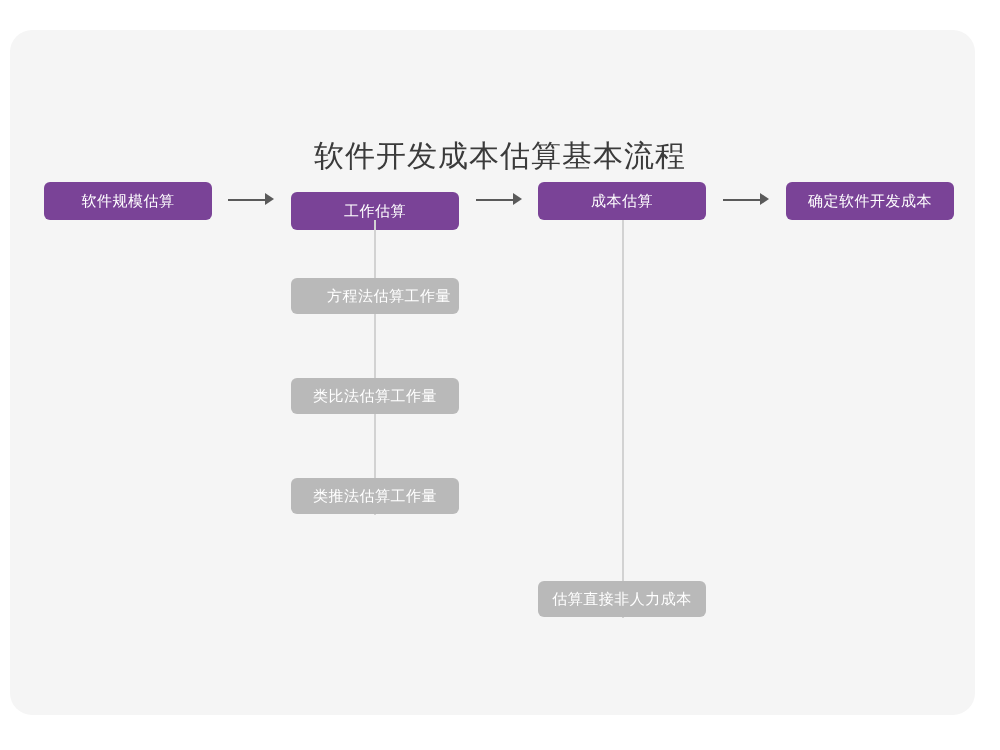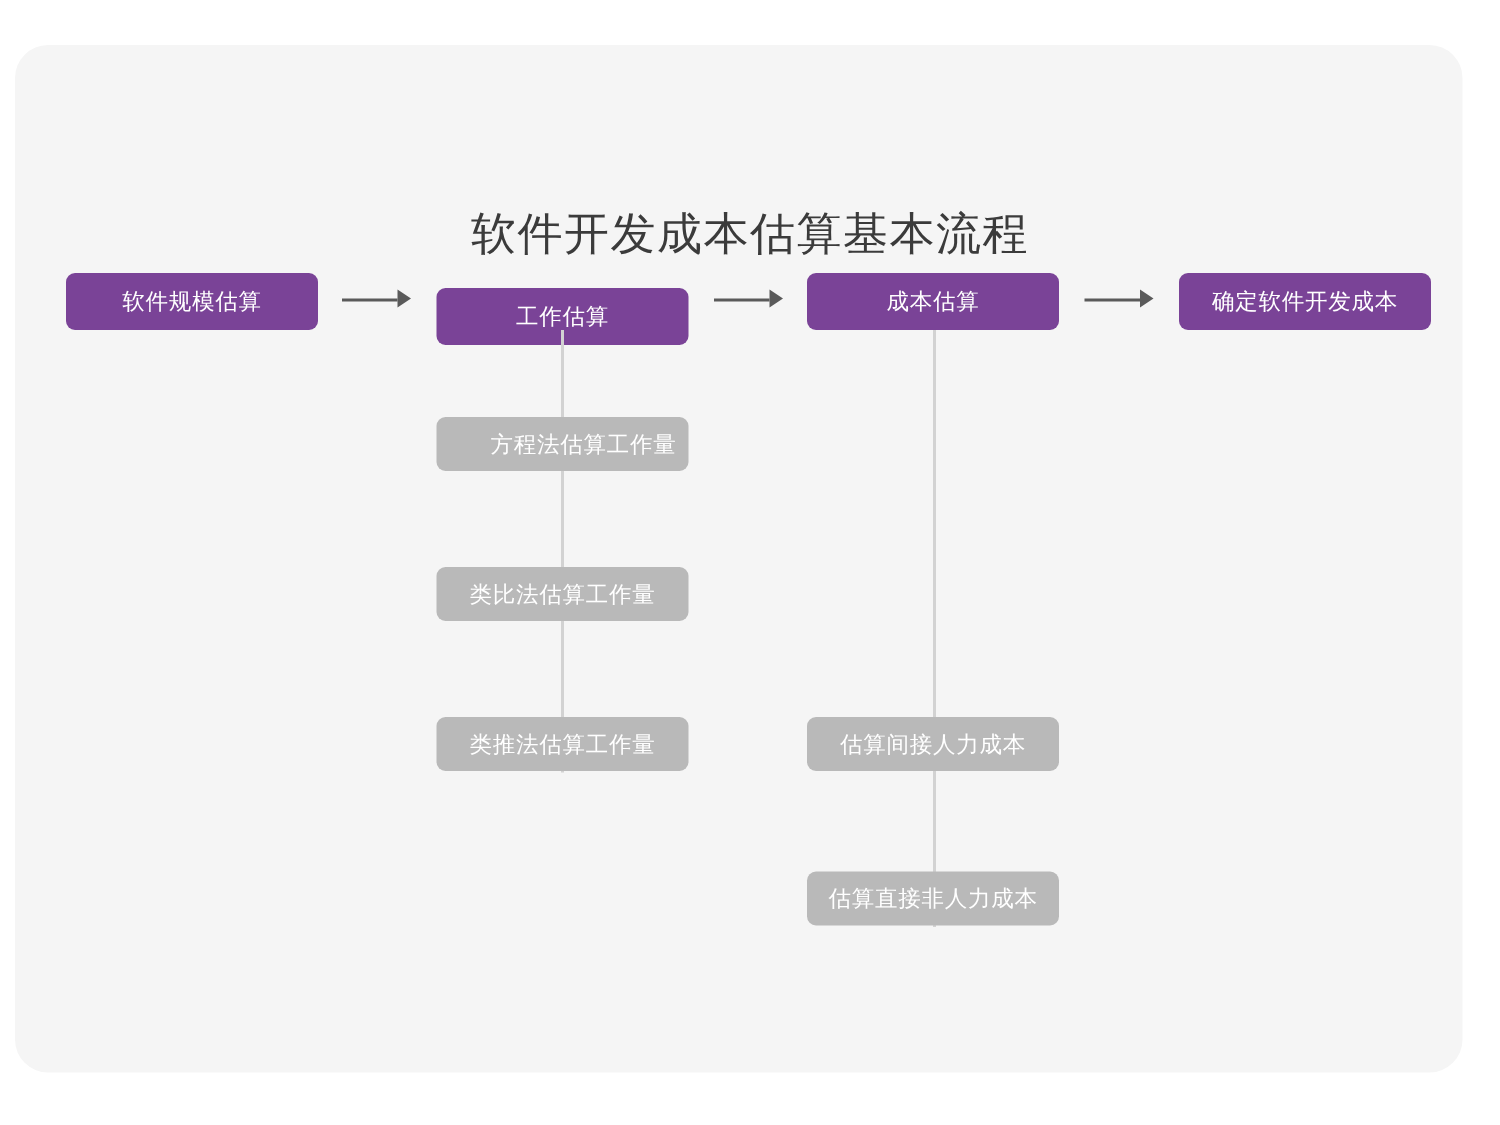--- a/index.html
+++ b/index.html
@@ -156,21 +156,18 @@
   </div>
 
   <div class="node secondary" style="left:291px; top:478px; width:168px;">
     <span>类推法估算工作量</span>
   </div>
 
   <div class="vline" style="left:622px; top:220px; height:398px;"></div>
 
 
 
-  <div class="node secondary" style="left:538px; top:478px; width:168px;">
-    <span>估算间接人力成本</span>
-  </div>
 
   <div class="node secondary" style="left:538px; top:581px; width:168px;">
     <span>估算直接非人力成本</span>
   </div>
 
 </div>
 
 </body></html>

